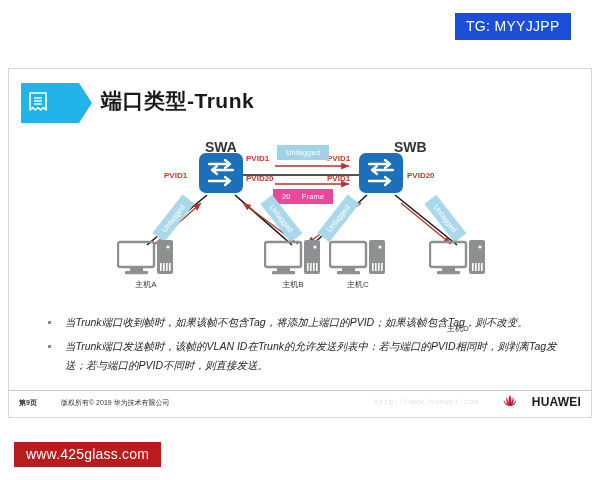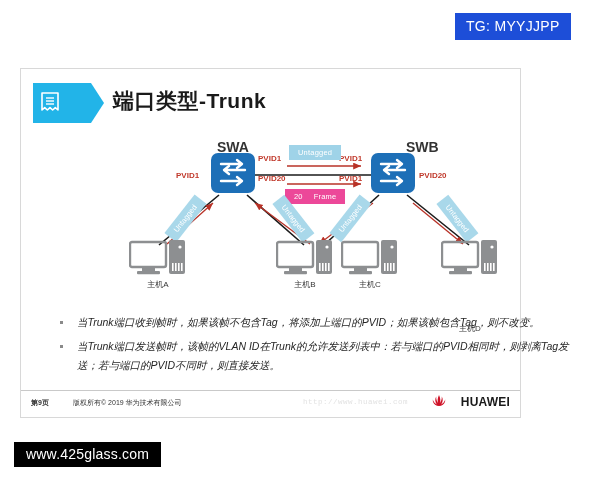--- a/index.html
+++ b/index.html
@@ -12,29 +12,29 @@
   
   .tg-badge{
     position:absolute;left:455px;top:13px;
     background:#1d4ed8;color:#fff;
     font-size:14px;letter-spacing:.3px;
     padding:5px 11px 6px 11px;
     white-space:nowrap;
   }
   .url-badge{
     position:absolute;left:14px;top:442px;
-    background:#000000;color:#fff;
+    background:#b91c1c;color:#fff;
     font-size:14px;letter-spacing:.2px;
     padding:4px 12px 5px 12px;
     white-space:nowrap;
   }
   
   .slide{
-    position:absolute;left:20px;top:68px;
-    width:501px;height:350px;
+    position:absolute;left:8px;top:68px;
+    width:584px;height:350px;
     background:#fff;
     border:1px solid #d8d8d8;
     box-sizing:border-box;
   }
   
   .title-row{position:absolute;left:0;top:14px;width:100%;height:42px;}
   .title-tab{
     position:absolute;left:12px;top:0;
     width:58px;height:40px;background:#22b4e8;
   }

